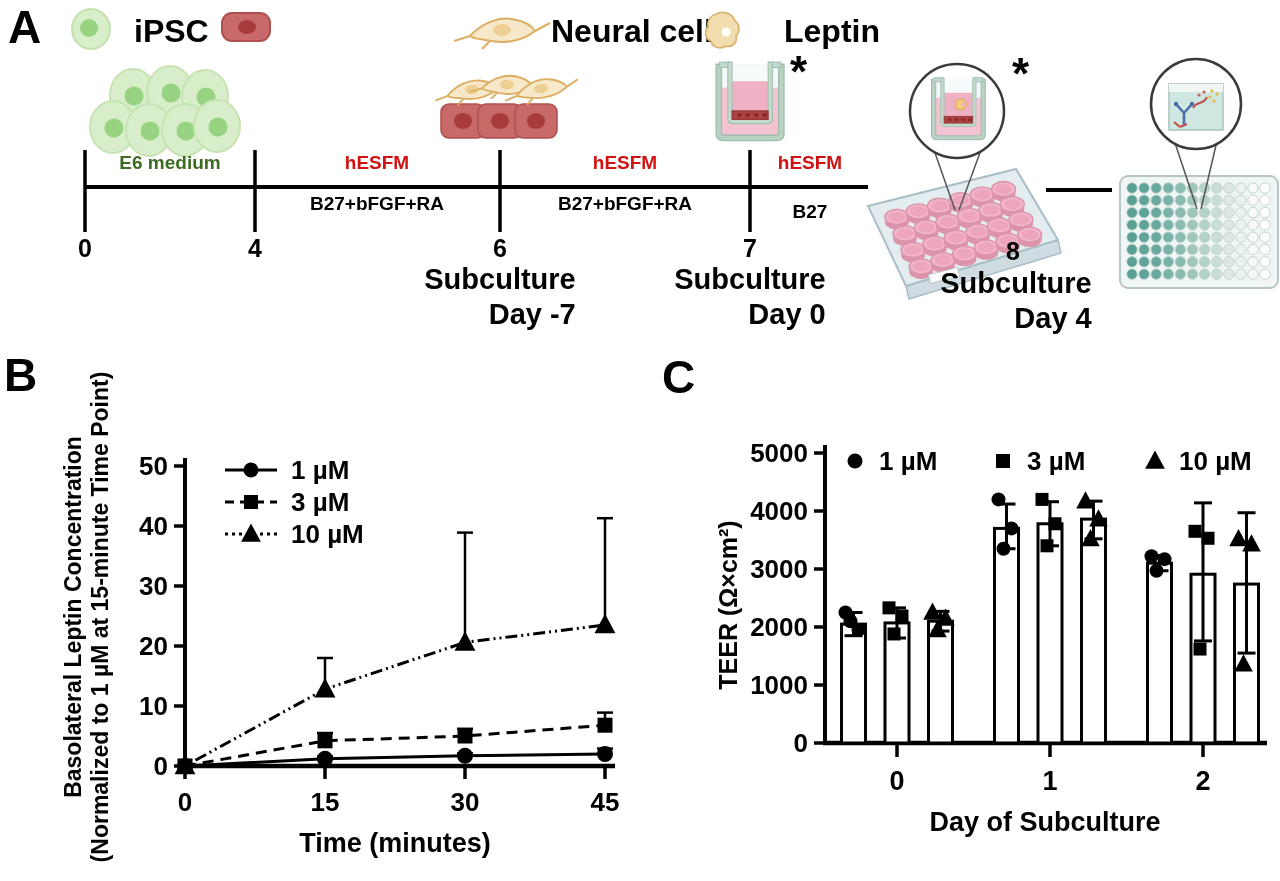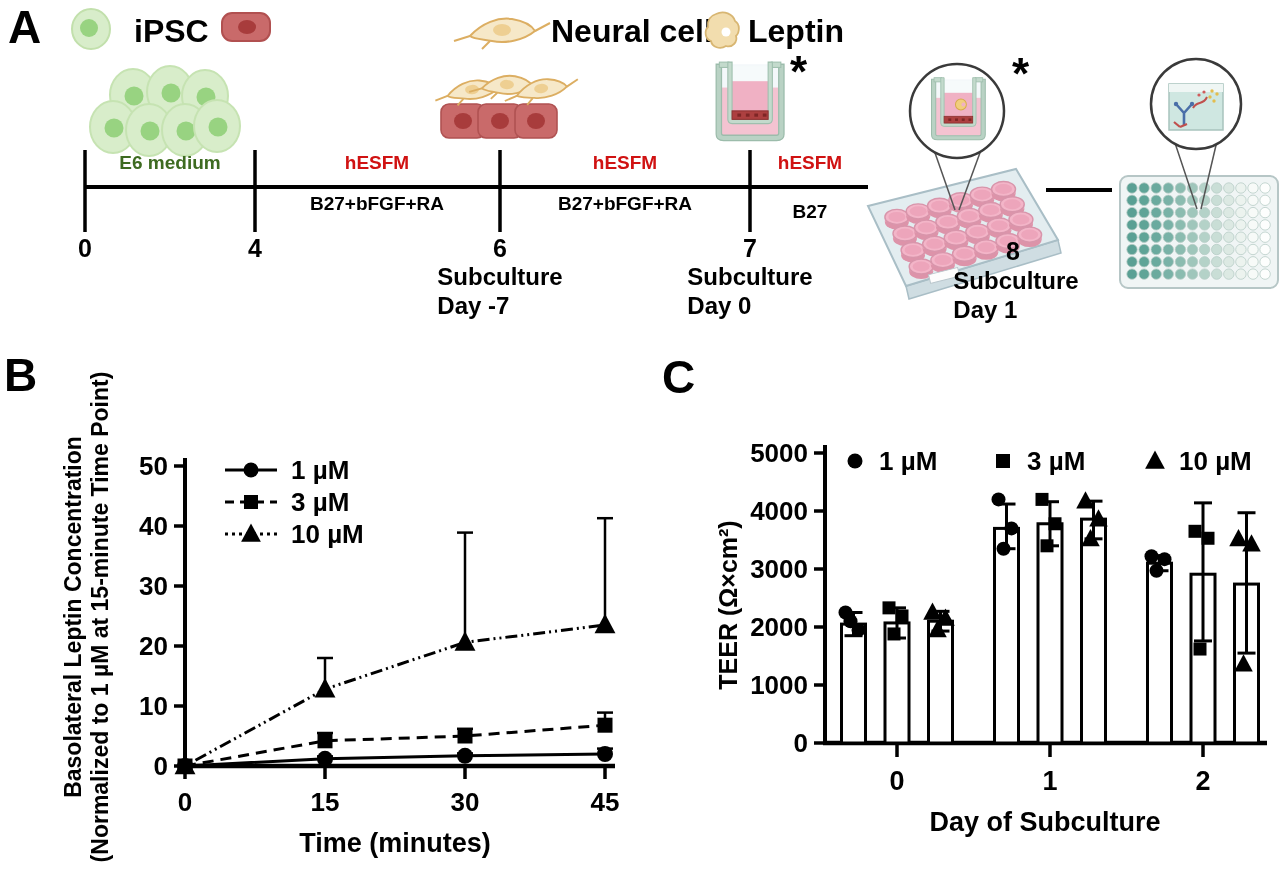--- a/index.html
+++ b/index.html
@@ -3,21 +3,21 @@
 <meta charset="utf-8">
 <style>
   html,body{margin:0;padding:0;background:#fff;}
   #fig{position:relative;width:1280px;height:881px;background:#fff;overflow:hidden;
        font-family:"Liberation Sans",sans-serif;font-weight:bold;color:#000;}
   .abs{position:absolute;}
   .plabel{font-size:46px;font-weight:bold;}
   .lg-label{font-size:32px;font-weight:bold;white-space:nowrap;}
   .media{font-size:19px;font-weight:bold;transform:translateX(-50%);white-space:nowrap;}
   .day{font-size:25px;font-weight:bold;transform:translateX(-50%);}
-  .sub{font-size:24px;font-weight:bold;text-align:left;transform:translateX(-50%);line-height:1.22;white-space:nowrap;}
+  .sub{font-size:29px;font-weight:bold;text-align:right;transform:translateX(-50%);line-height:1.22;white-space:nowrap;}
   .ast{font-size:44px;font-weight:bold;line-height:1;}
   .ylab{font-weight:bold;font-size:23px;text-align:center;line-height:1.18;white-space:nowrap;}
   svg text{font-family:"Liberation Sans",sans-serif;font-weight:bold;fill:#000;}
 </style>
 </head>
 <body>
 
 <div id="fig">
 
   <svg id="artA" class="abs" style="left:0;top:0" width="1280" height="345">
@@ -338,21 +338,21 @@
     <path d="M-32,8 L-48,13 M33,3 L48,-5 M-12,13 L-20,21" stroke="#dcae62" stroke-width="2" fill="none"></path>
     <path d="M-32,8 C-20,-5 -4,-11 10,-9 C22,-7 30,-2 33,3 C22,12 4,16 -10,13 C-22,11 -28,11 -32,8 Z" fill="#f6e8c8" stroke="#dcae62" stroke-width="2"></path>
     <ellipse cx="0" cy="2" rx="9" ry="6" fill="#eecf92"></ellipse>
   </svg>
   <div class="lg-label abs" style="left:551px;top:13px">Neural cell</div>
 
   <svg class="abs" style="left:700px;top:8px" width="46" height="46">
     <path d="M16,6 C24,2 33,6 35,13 C40,16 40,24 36,28 C38,34 32,40 26,38 C20,42 12,39 11,33 C5,31 4,23 8,19 C7,12 10,8 16,6 Z" fill="#f2ddae" stroke="#d8b672" stroke-width="1.8"></path>
     <circle cx="26" cy="24" r="4.5" fill="#ffffff"></circle>
   </svg>
-  <div class="lg-label abs" style="left:748px;top:13px">Leptin</div>
+  <div class="lg-label abs" style="left:784px;top:13px">Leptin</div>
 
   <div class="media abs" style="left: 170px; top: 152px; color: rgb(62, 107, 33);">E6 medium</div>
   <div class="media abs" style="left: 377px; top: 152px; color: rgb(208, 18, 18);">hESFM</div>
   <div class="media abs" style="left: 625px; top: 152px; color: rgb(208, 18, 18);">hESFM</div>
   <div class="media abs" style="left: 810px; top: 152px; color: rgb(208, 18, 18);">hESFM</div>
 
   <div class="media abs" style="left:377px;top:193px">B27+bFGF+RA</div>
   <div class="media abs" style="left:625px;top:193px">B27+bFGF+RA</div>
   <div class="media abs" style="left:810px;top:201px">B27</div>
 
@@ -365,21 +365,21 @@
   <div class="sub abs" style="left:500px;top:262px">
     <div>Subculture</div>
     <div>Day -7</div>
   </div>
   <div class="sub abs" style="left:750px;top:262px">
     <div>Subculture</div>
     <div>Day 0</div>
   </div>
   <div class="sub abs" style="left:1016px;top:266px">
     <div>Subculture</div>
-    <div>Day 1</div>
+    <div>Day 4</div>
   </div>
 
   <div class="ast abs" style="left:790px;top:50px">*</div>
   <div class="ast abs" style="left:1012px;top:52px">*</div>
 
   <div class="plabel abs" style="left:4px;top:348px">B</div>
   <div class="ylab abs" style="left:60px;top:878px;width:522px;height:64px;transform:rotate(-90deg);transform-origin:0 0">
     <div>Basolateral Leptin Concentration</div>
     <div>(Normalized to 1 µM at 15-minute Time Point)</div>
   </div>

